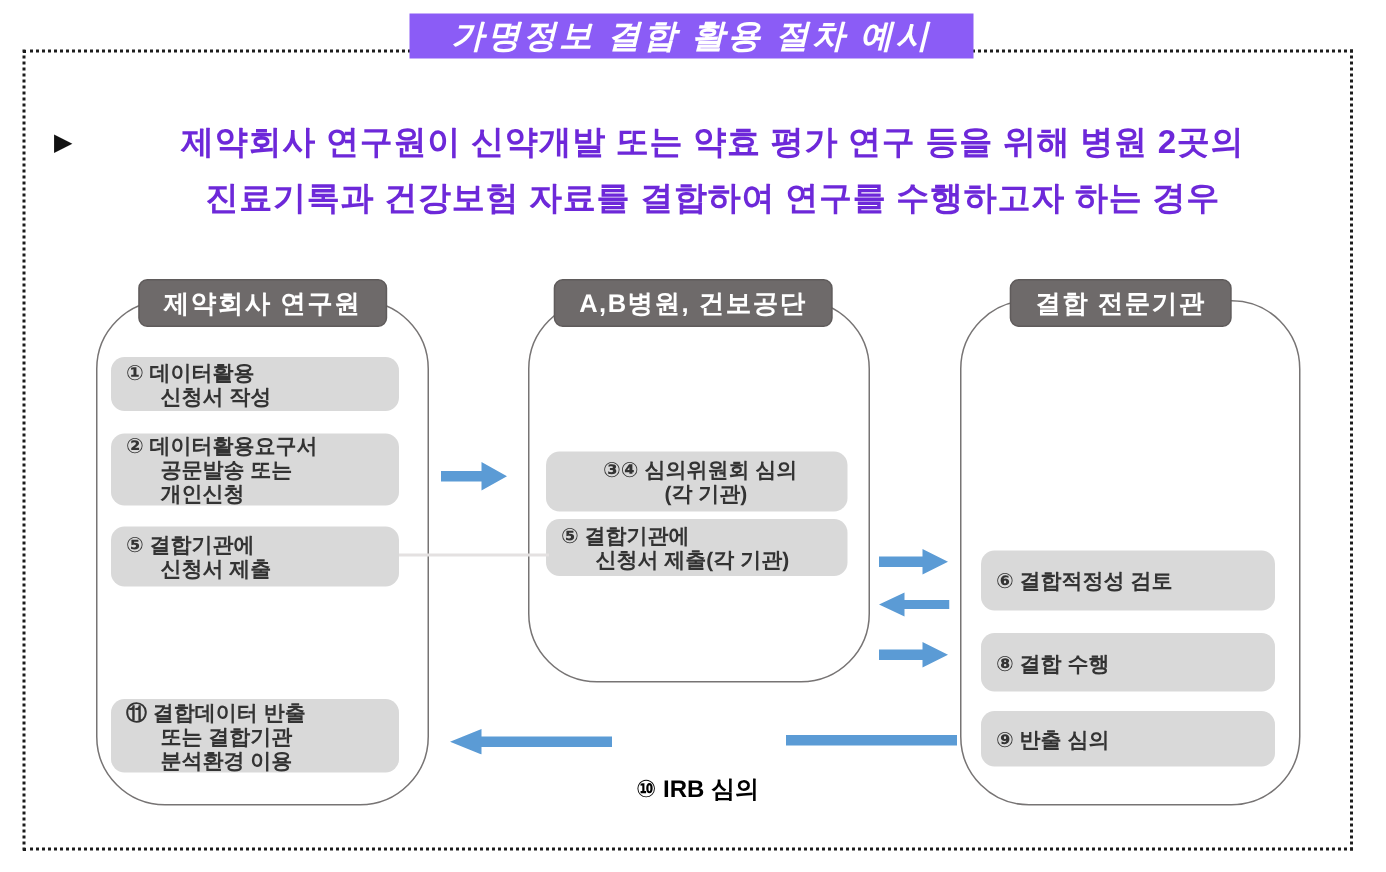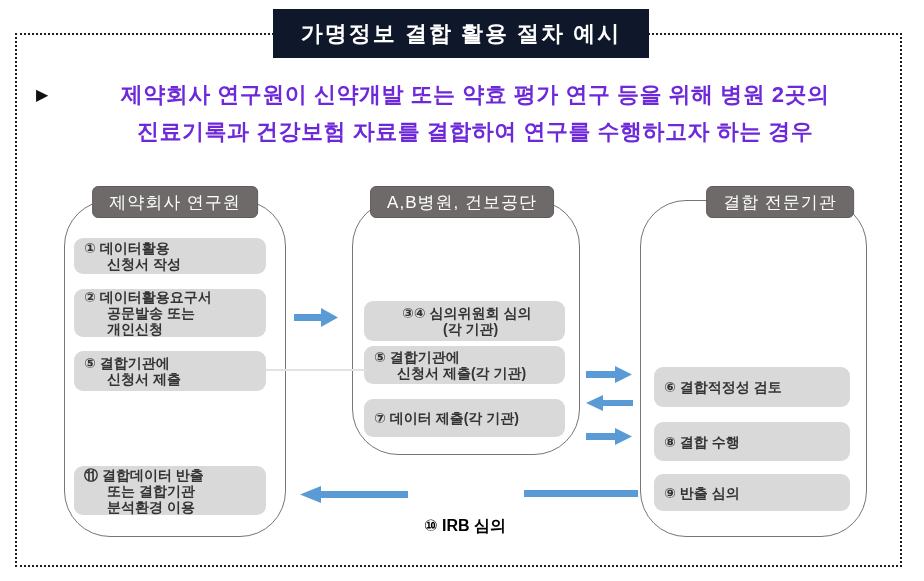--- a/index.html
+++ b/index.html
@@ -14,26 +14,27 @@
 
   
   .dotted-frame {
     left: 15px; top: 33px; width: 887px; height: 534px;
     border: 2px dotted #1c1c1c;
     z-index: 0;
   }
 
   
   .title-banner {
-    left: 273px; top: 9px; width: 376px; height: 49px;
-    background: #0f172a;
+    left: 273px; top: 9px; width: 376px; height: 30px;
+    background: #8b5cf6;
     color: #ffffff;
     font-size: 22px; font-weight: bold; letter-spacing: 2px;
     display: flex; align-items: center; justify-content: center;
     z-index: 2;
+    font-style: italic;
   }
 
   
   .headline-row {
     left: 36px; top: 76px; width: 856px;
     display: flex; align-items: flex-start;
     z-index: 2;
   }
   .headline-bullet {
     font-size: 16px; color: #111; margin-top: 9px; margin-right: 10px;
@@ -54,21 +55,21 @@
     border: 1.5px solid #777474;
     border-radius: 46px;
     background: #ffffff;
     z-index: 1;
   }
   .col-header {
     background: #6e6a6a;
     border: 1px solid #5f5b5b;
     border-radius: 6px;
     color: #ffffff;
-    font-size: 17px; font-weight: normal; letter-spacing: 1px;
+    font-size: 17px; font-weight: bold; letter-spacing: 1px;
     height: 32px;
     display: flex; align-items: center; justify-content: center;
     padding: 0 16px;
     white-space: nowrap;
     transform: translateX(-50%);
     z-index: 3;
   }
 
   
   .step-box {
@@ -147,26 +148,23 @@
   <div class="abs column" style="left:352px; top:200px; width:228px; height:255px;"></div>
   <div class="abs col-header" style="left:462px; top:186px;">A,B병원, 건보공단</div>
   <div class="abs step-box" style="left:364px; top:301px; width:201px; height:40px;">
     <span class="step-text hang2">③④ 심의위원회 심의
 (각 기관)</span>
   </div>
   <div class="abs step-box" style="left:364px; top:346px; width:201px; height:38px;">
     <span class="step-text hang1">⑤ 결합기관에
 신청서 제출(각 기관)</span>
   </div>
-  <div class="abs step-box" style="left:364px; top:399px; width:201px; height:38px;">
-    <span class="step-text hang1">⑦ 데이터 제출(각 기관)</span>
-  </div>
 
   <div class="abs column" style="left:640px; top:200px; width:227px; height:337px;"></div>
-  <div class="abs col-header" style="left:747px; top:186px;margin-left:33px;">결합 전문기관</div>
+  <div class="abs col-header" style="left:747px; top:186px;">결합 전문기관</div>
   <div class="abs step-box" style="left:654px; top:367px; width:196px; height:40px;">
     <span class="step-text hang1">⑥ 결합적정성 검토</span>
   </div>
   <div class="abs step-box" style="left:654px; top:422px; width:196px; height:39px;">
     <span class="step-text hang1">⑧ 결합 수행</span>
   </div>
   <div class="abs step-box" style="left:654px; top:474px; width:196px; height:37px;">
     <span class="step-text hang1">⑨ 반출 심의</span>
   </div>
 

